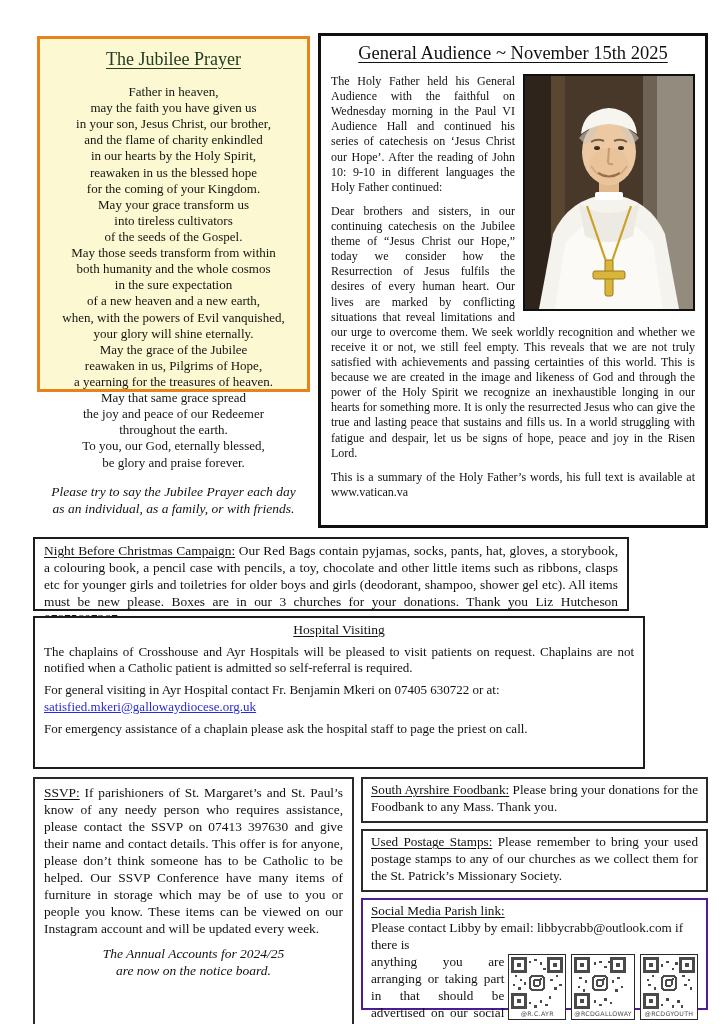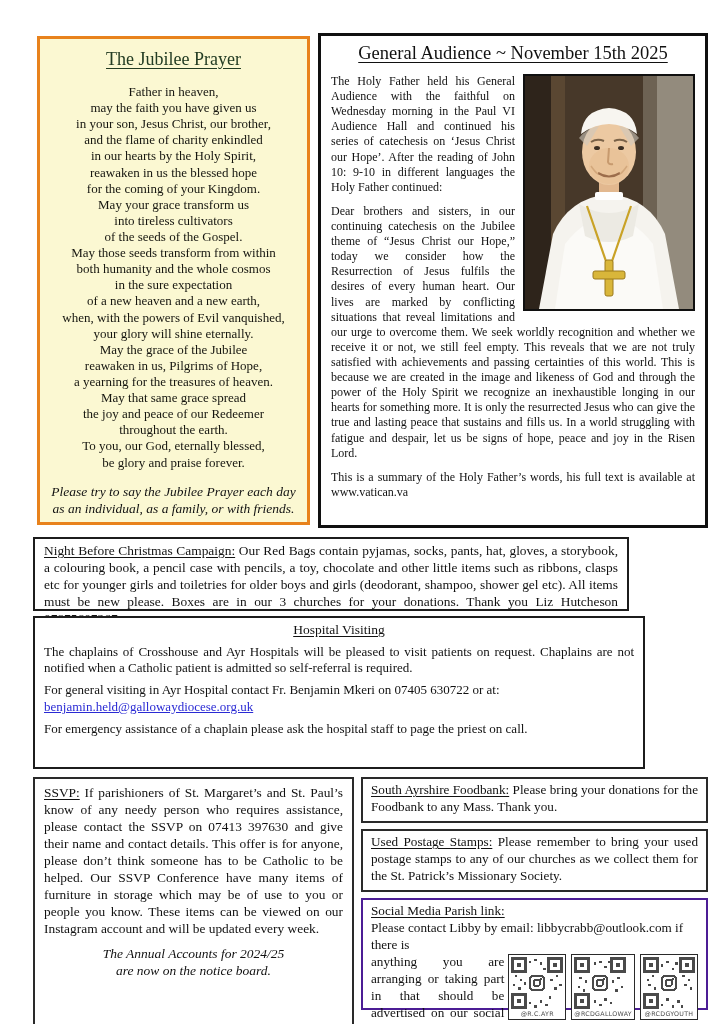--- a/index.html
+++ b/index.html
@@ -4,21 +4,21 @@
 <style>
   * { margin:0; padding:0; box-sizing:border-box; }
   html,body { width:724px; height:1024px; background:#ffffff; }
   body { font-family:"Liberation Serif", serif; color:#111; position:relative; }
   .page { position:relative; width:724px; height:1024px; background:#fff; overflow:hidden; }
 
   .box { position:absolute; background:#fff; }
 
   
   .prayer-box {
-    left:37px; top:36px; width:273px; height:489px;
+    left:37px; top:36px; width:273px; height:356px;
     background:#fbf8d2; border:3px solid #e8821c;
     padding:8px 6px; text-align:center;
   }
   .prayer-title {
     font-size:18px; color:#233c23; text-decoration:underline;
     text-underline-offset:3px; margin-top:2px;
   }
   .prayer-body {
     margin-top:14px; font-size:13px; line-height:1.24; white-space:pre-line; color:#15150f;
   }
@@ -175,21 +175,21 @@
 
   <div class="box christmas-box">
     <span class="lead">Night Before Christmas Campaign:</span><span> Our Red Bags contain pyjamas, socks, pants, hat, gloves, a storybook, a colouring book, a pencil case with pencils,  a toy, chocolate and other little items such as ribbons, clasps etc for younger girls and toiletries for older boys and girls (deodorant, shampoo, shower gel etc). All items must be new please. Boxes are in our 3 churches for your donations. Thank you Liz Hutcheson 07875607267</span>
   </div>
 
   <div class="box hospital-box">
     <div class="hospital-title">Hospital Visiting</div>
     <p>The chaplains of Crosshouse and Ayr Hospitals will be pleased to visit patients on request. Chaplains are not notified when a Catholic patient is admitted so self-referral is required.</p>
     <p>
       <span>For general visiting in Ayr Hospital contact Fr. Benjamin Mkeri on 07405 630722 or at:</span>
-      <a class="email-link" href="#">benjamin.held@gallowaydiocese.org.uk</a>
+      <a class="email-link" href="#">satisfied.mkeri@gallowaydiocese.org.uk</a>
     </p>
     <p>For emergency assistance of a chaplain please ask the hospital staff to page the priest on call.</p>
   </div>
 
   <div class="box ssvp-box">
     <span class="lead">SSVP:</span><span> If parishioners of St. Margaret’s and St. Paul’s know of any needy person who requires assistance, please contact the SSVP on 07413 397630 and give their name and contact details. This offer is for anyone, please don’t think someone has to be Catholic to be helped. Our SSVP Conference have many items of furniture in storage which may be of use to you or people you know. These items can be viewed on our Instagram account and will be updated every week.</span>
     <div class="ssvp-note">The Annual Accounts for 2024/25
 are now on the notice board.</div>
   </div>
 

